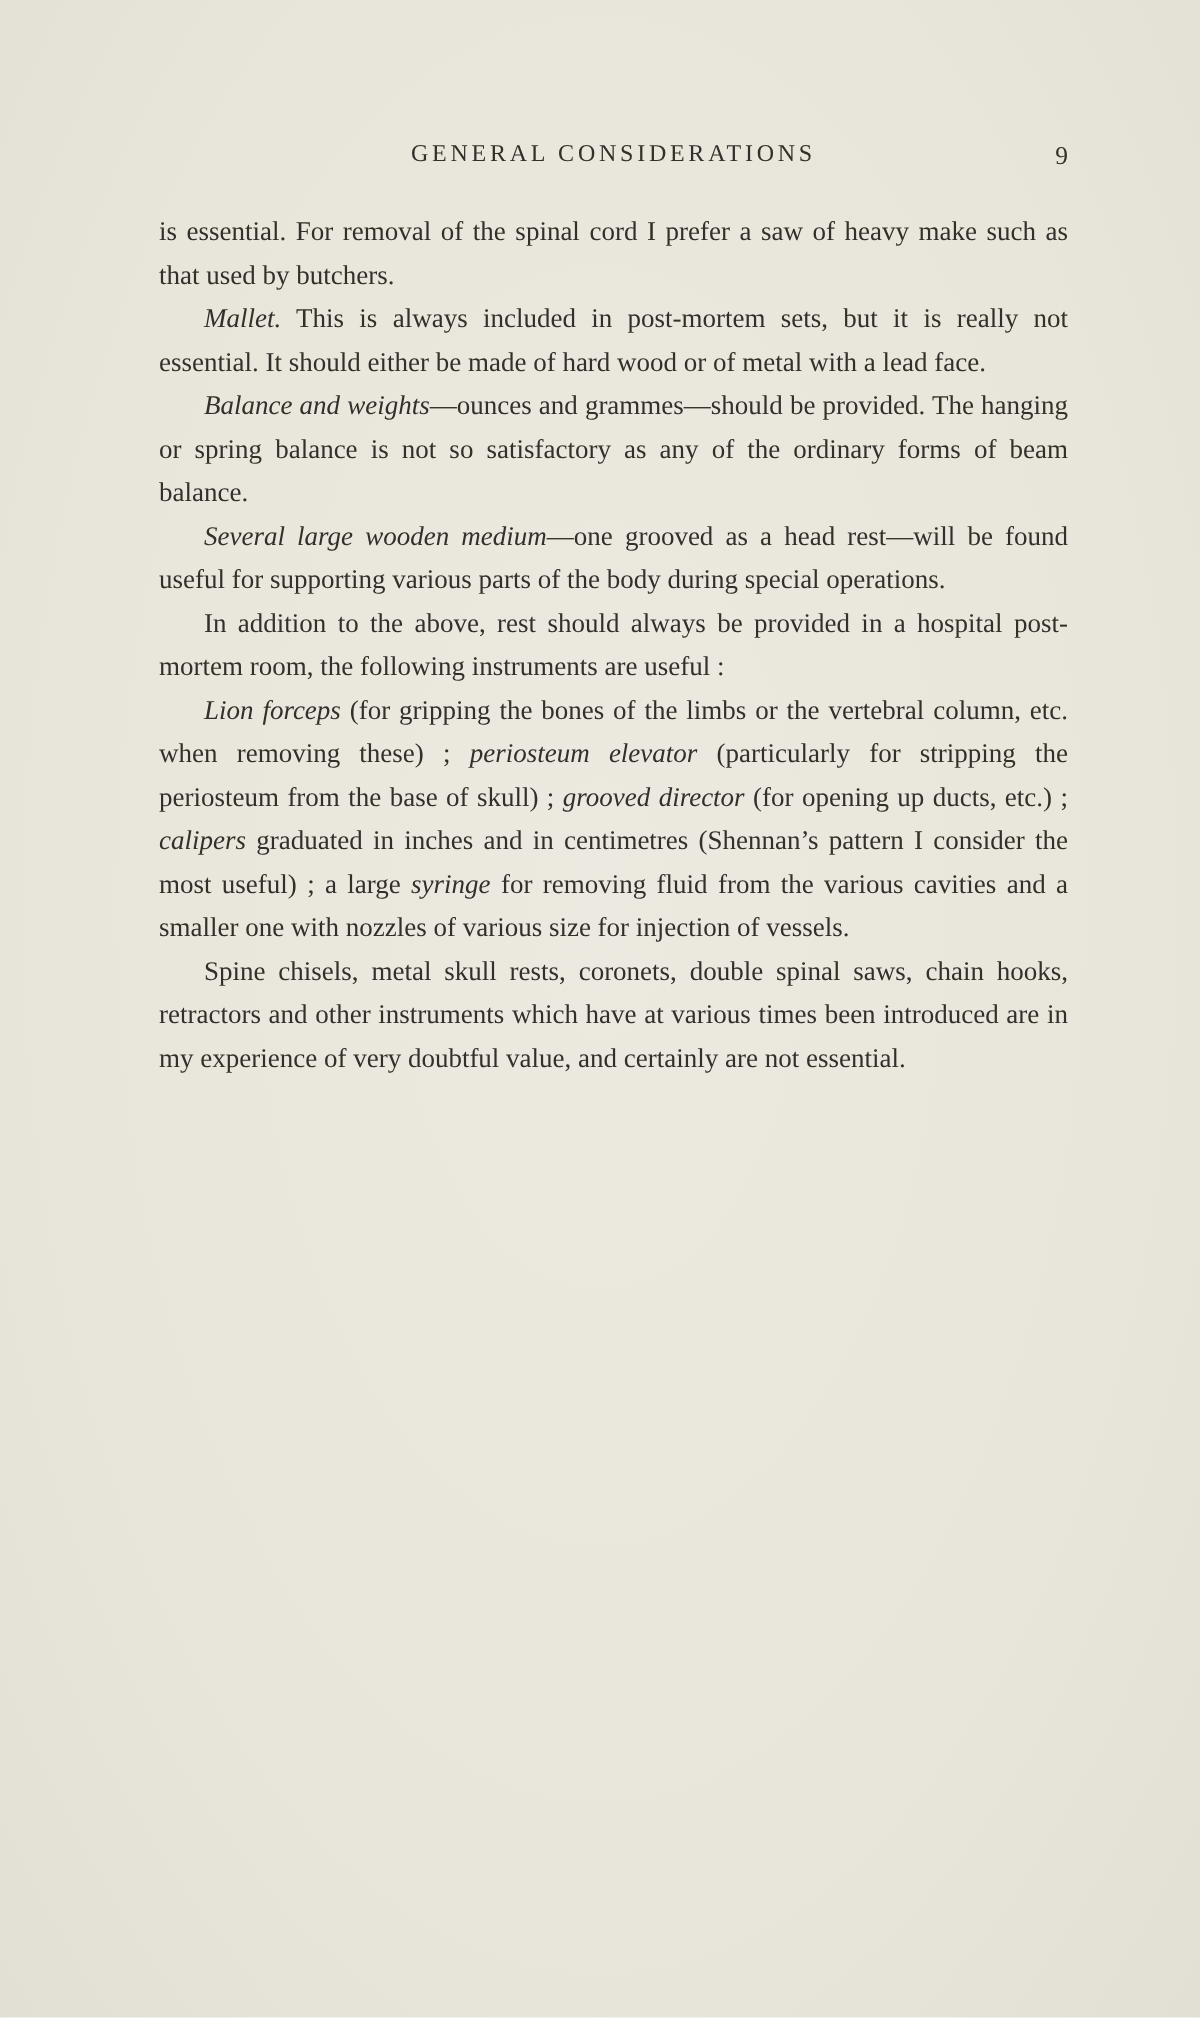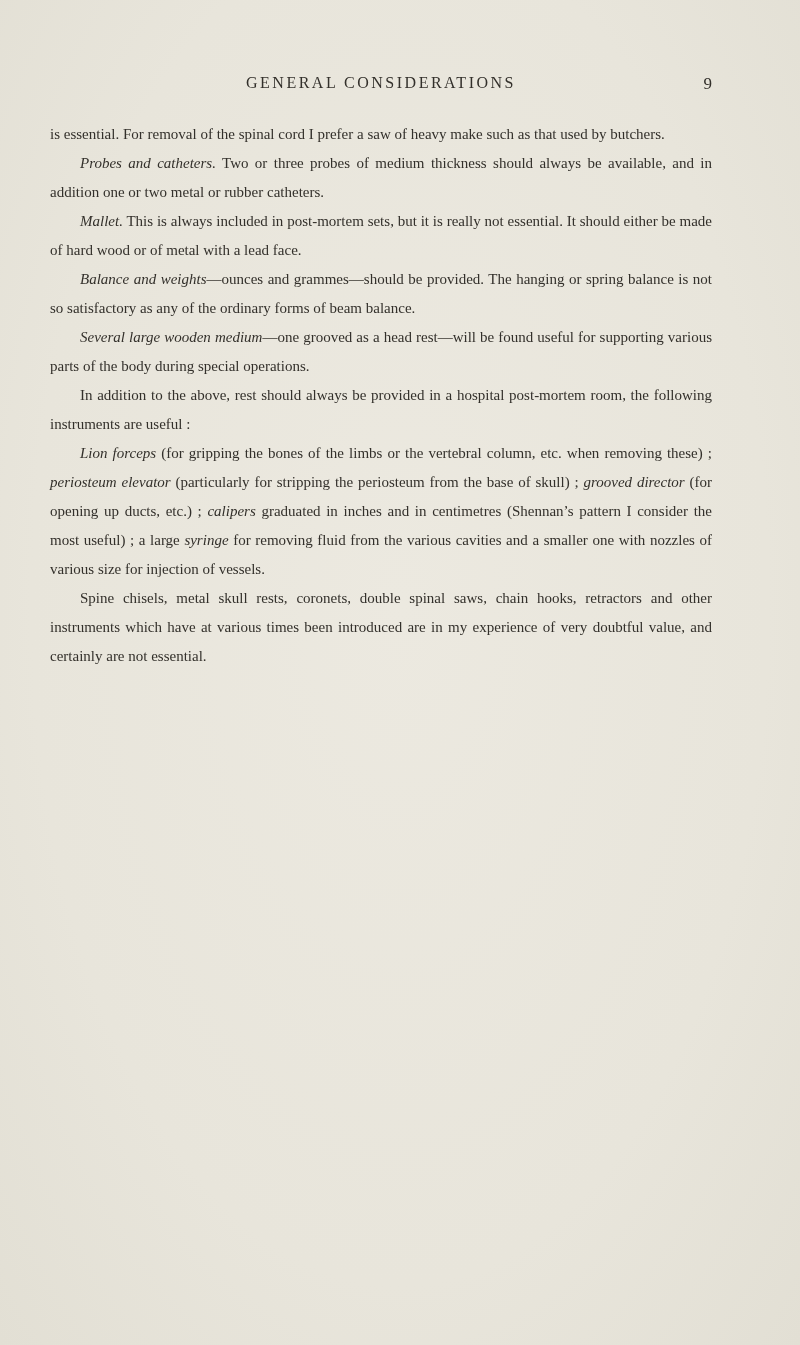--- a/index.html
+++ b/index.html
@@ -11,42 +11,43 @@
     height: 1345px;
     background: radial-gradient(ellipse at 50% 45%, #ece9e0 0%, #e8e5db 65%, #e2dfd4 100%);
     font-family: "Liberation Serif", "DejaVu Serif", serif;
     color: #33302b;
     overflow: hidden;
   }
   .page {
     box-sizing: border-box;
     width: 800px;
     height: 1254px;
-    padding: 74px 88px 0 50px;
+    padding: 74px 88px 0 106px;
+    margin-top: 20px;
   }
   .page-header {
     position: relative;
     text-align: center;
     font-size: 16px;
     letter-spacing: 2.5px;
     margin-bottom: 28px;
     white-space: nowrap;
   }
   .running-head {
     display: inline-block;
   }
   .page-number {
     position: absolute;
     right: 0;
     top: 0;
     letter-spacing: 0;
     font-size: 17px;
   }
   .body-text {
-    font-size: 15px;
+    font-size: 18px;
     line-height: 29px;
     text-align: justify;
   }
   p.para {
     margin: 0;
     padding: 0;
   }
   p.para.indent {
     text-indent: 30px;
   }
@@ -57,21 +58,20 @@
 </head>
 <body>
 
 <div class="page">
   <div class="page-header">
     <span class="running-head">GENERAL CONSIDERATIONS</span>
     <span class="page-number">9</span>
   </div>
   <div class="body-text" id="paragraphs">
       <p class="para"><span>is essential.  For removal of the spinal cord I prefer a saw of heavy make such as that used by butchers.</span></p>
-      <p class="para indent"><i>Probes and catheters.</i><span>  Two or three probes of medium thickness should always be available, and in addition one or two metal or rubber catheters.</span></p>
       <p class="para indent"><i>Mallet.</i><span>  This is always included in post-mortem sets, but it is really not essential.  It should either be made of hard wood or of metal with a lead face.</span></p>
       <p class="para indent"><i>Balance and weights</i><span>—ounces and grammes—should be provided.  The hanging or spring balance is not so satisfactory as any of the ordinary forms of beam balance.</span></p>
       <p class="para indent"><i>Several large wooden medium</i><span>—one grooved as a head rest—will be found useful for supporting various parts of the body during special operations.</span></p>
       <p class="para indent"><span>In addition to the above, rest should always be provided in a hospital post-mortem room, the following instruments are useful :</span></p>
       <p class="para indent"><i>Lion forceps</i><span> (for gripping the bones of the limbs or the vertebral column, etc. when removing these) ; </span><i>periosteum elevator</i><span> (particularly for stripping the periosteum from the base of skull) ; </span><i>grooved director</i><span> (for opening up ducts, etc.) ; </span><i>calipers</i><span> graduated in inches and in centimetres (Shennan’s pattern I consider the most useful) ; a large </span><i>syringe</i><span> for removing fluid from the various cavities and a smaller one with nozzles of various size for injection of vessels.</span></p>
       <p class="para indent"><span>Spine chisels, metal skull rests, coronets, double spinal saws, chain hooks, retractors and other instruments which have at various times been introduced are in my experience of very doubtful value, and certainly are not essential.</span></p>
     </div>
 </div>
 
 </body></html>

